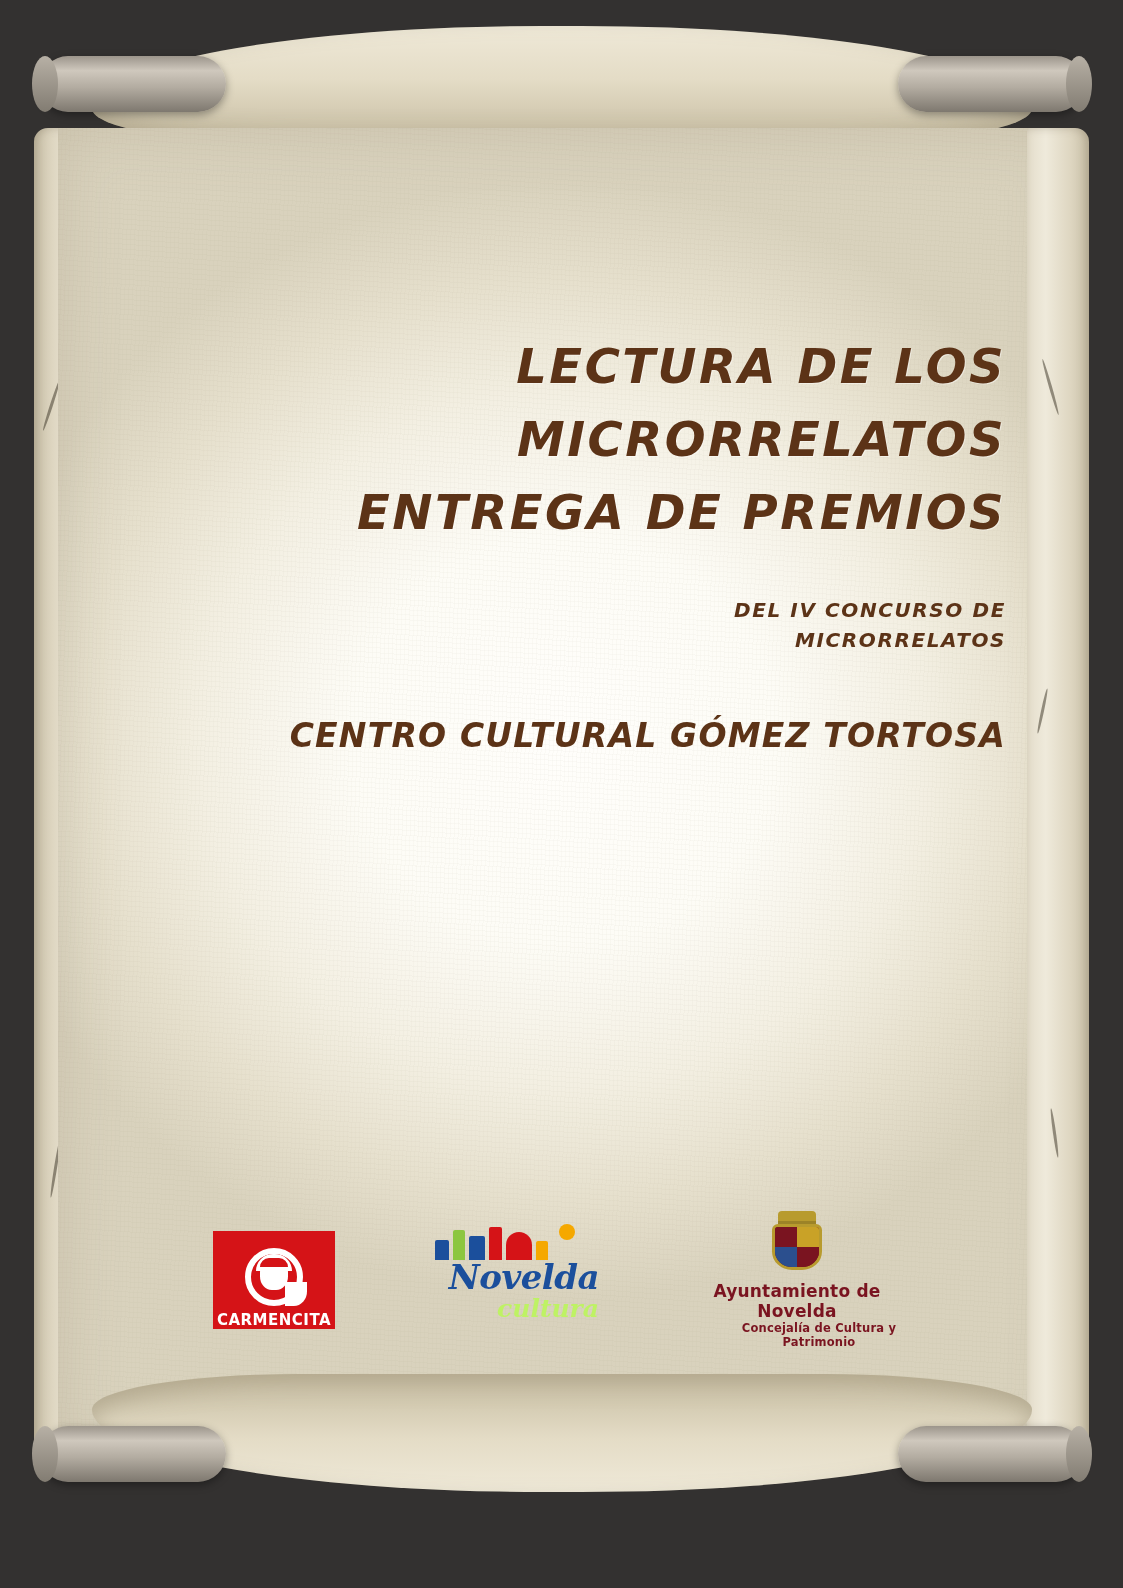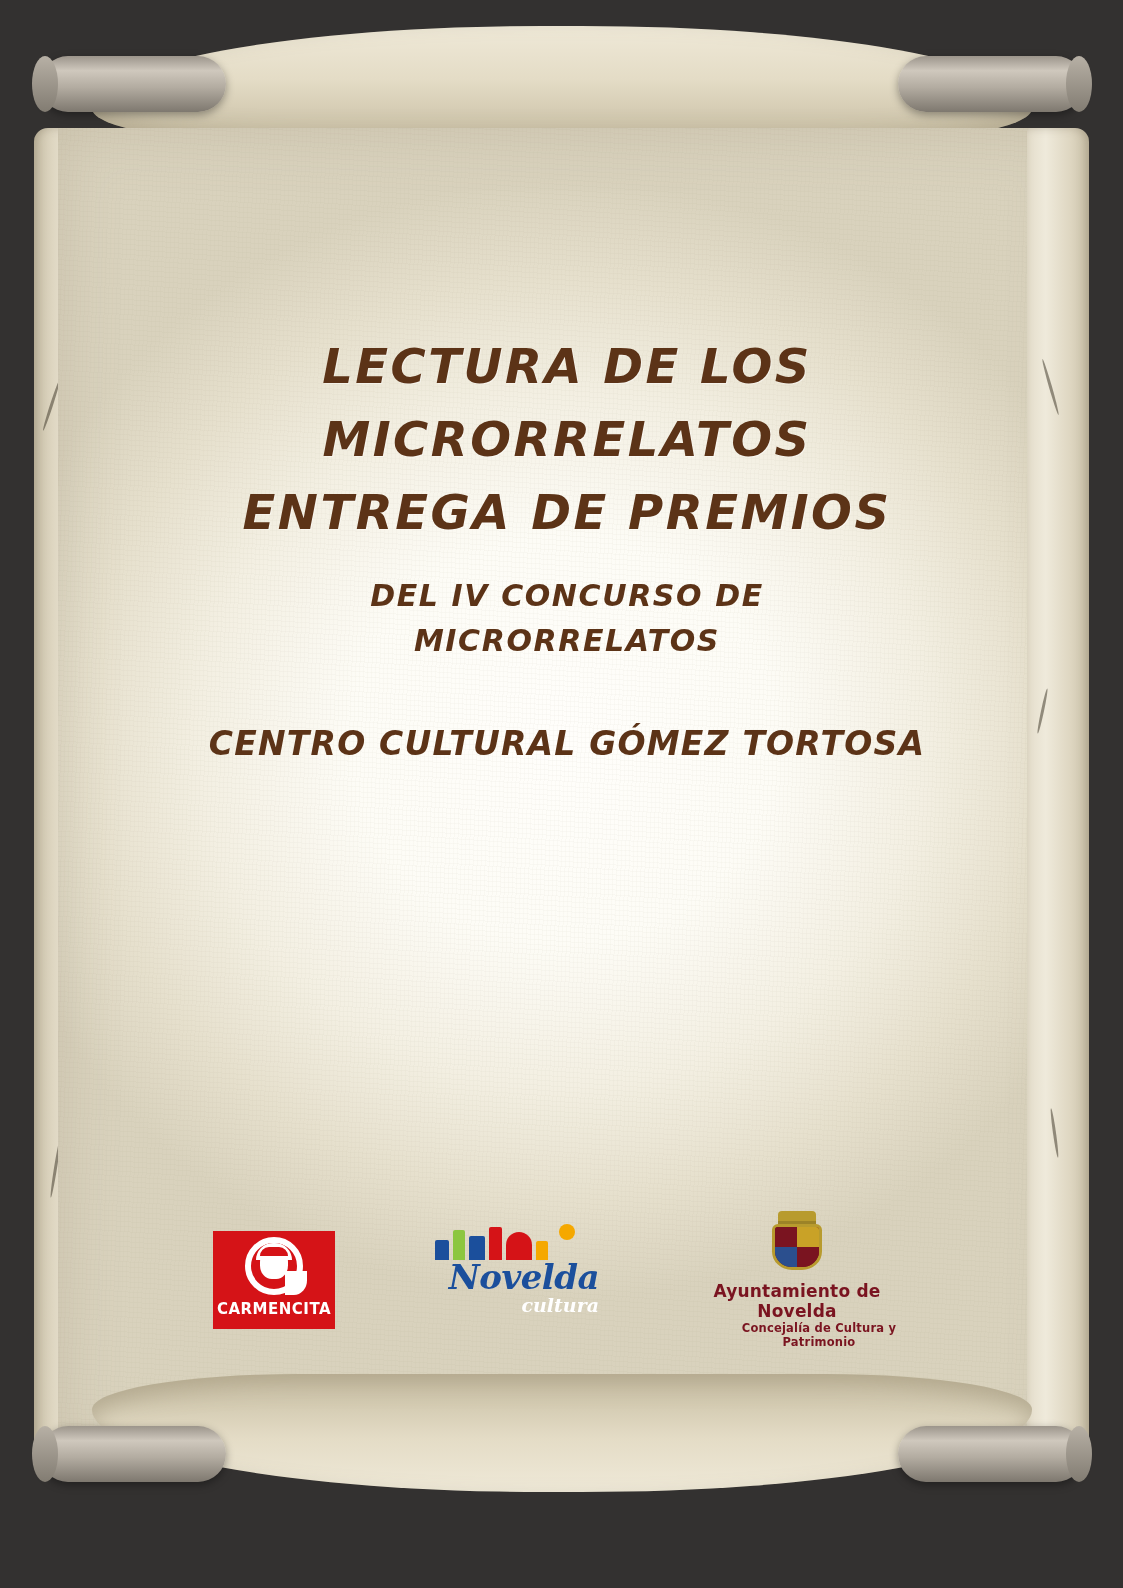--- a/index.html
+++ b/index.html
@@ -115,44 +115,44 @@
     position: absolute;
     width: 26px;
     height: 56px;
     border-radius: 50%;
     background: linear-gradient(180deg,#b7b0a5,#827c72);
   }
 
   
   .content {
     position: absolute;
-    left: 122px;
+    left: 116px;
     top: 330px;
     width: 890px;
-    text-align: center;
+    text-align: right;
     color: #5a2d10;
   }
 
   .headline {
     font-family: "DejaVu Sans", sans-serif;
     font-weight: bold;
     font-style: italic;
     font-size: 48px;
     letter-spacing: 2.5px;
     line-height: 1.52;
     color: #5c3317;
     text-shadow: 1px 1px 0 rgba(255,255,255,.45);
   }
 
   .subhead {
-    margin-top: 24px;
-    font-family: "DejaVu Sans", sans-serif;
-    font-weight: bold;
-    font-style: italic;
-    font-size: 30px;
+    margin-top: 46px;
+    font-family: "DejaVu Sans", sans-serif;
+    font-weight: bold;
+    font-style: italic;
+    font-size: 20px;
     letter-spacing: 1.6px;
     line-height: 1.5;
     color: #5c3317;
   }
 
   .venue-block {
     margin-top: 61px;
   }
   .venue {
     font-family: "DejaVu Sans", sans-serif;
@@ -186,21 +186,21 @@
 
   
   .logo-carmencita {
     position: relative;
     width: 122px;
     height: 98px;
     background: #d51317;
     display: flex;
     flex-direction: column;
     align-items: center;
-    justify-content: flex-start;
+    justify-content: flex-end;
     padding-top: 6px;
     box-sizing: border-box;
   }
   .carmencita-figure {
     position: relative;
     width: 58px;
     height: 58px;
   }
   .carmencita-figure .ring {
     position: absolute;
@@ -279,22 +279,22 @@
     font-size: 34px;
     color: #1b4f9c;
     line-height: 1;
     letter-spacing: -.5px;
   }
   .cultura-word {
     margin-top: 2px;
     font-family: "DejaVu Serif", serif;
     font-style: italic;
     font-weight: bold;
-    font-size: 19px;
-    color: #ffffff;
+    font-size: 25px;
+    color: #bef264;
     line-height: 1;
   }
 
   
   .logo-ayto {
     width: 240px;
     text-align: center;
   }
   .shield {
     width: 58px;

